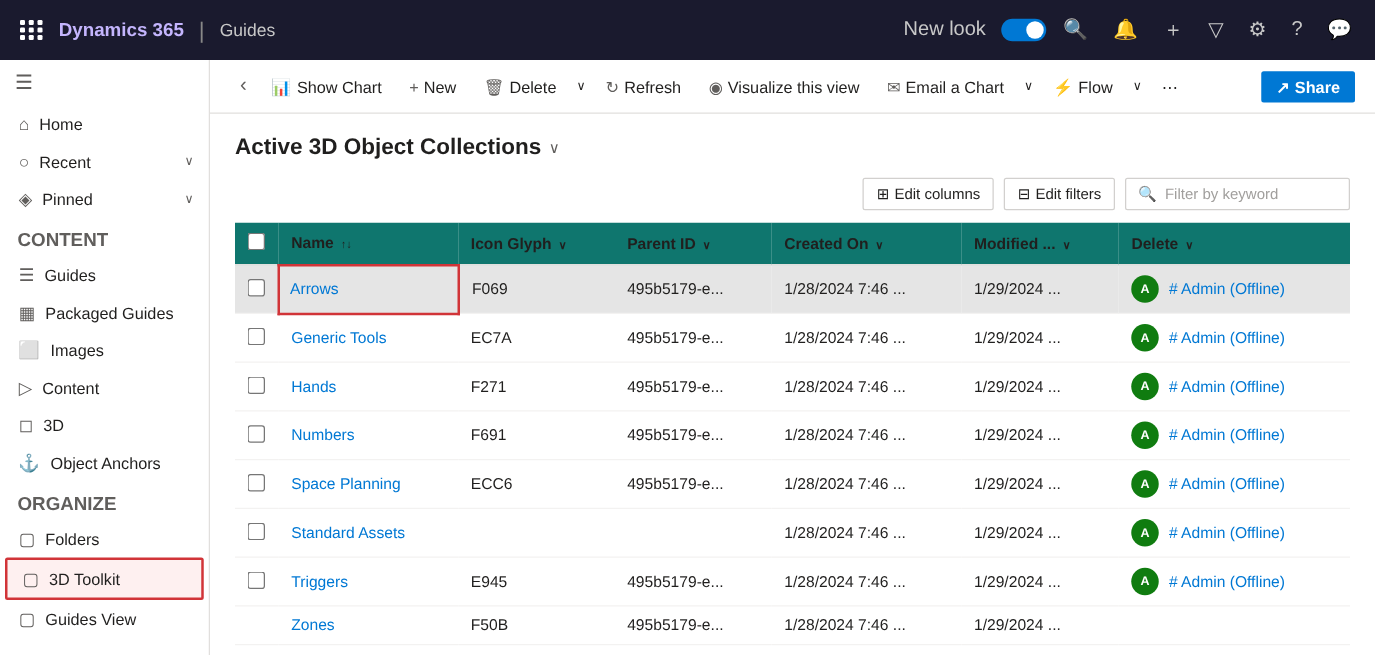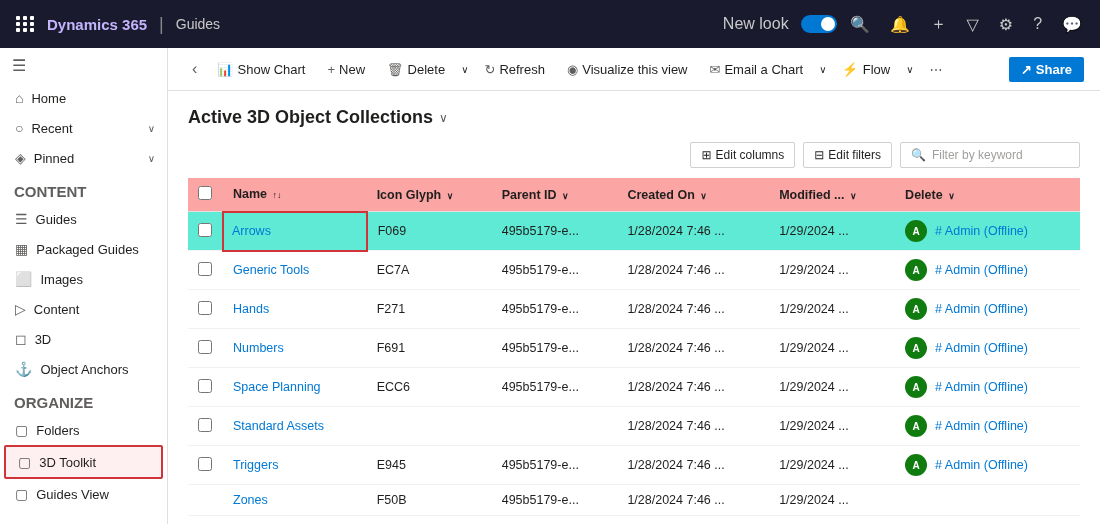--- a/index.html
+++ b/index.html
@@ -103,40 +103,40 @@
     .filter-input {
       display: flex; align-items: center; gap: 6px; padding: 5px 10px;
       border: 1px solid #d2d0ce; background: #fff; border-radius: 2px;
       font-size: 12px; color: #a19f9d; width: 180px;
     }
 
     
     table { width: 100%; border-collapse: collapse; font-size: 12.5px; }
     thead th {
       text-align: left; padding: 8px 10px; font-weight: 600; color: #201f1e;
-      border-bottom: 1px solid #e1dfdd; background: #fca5a5;
+      border-bottom: 1px solid #e1dfdd; background: #0f766e;
       white-space: nowrap; cursor: pointer;
     }
     thead th.checkbox-col { width: 32px; }
     tbody tr { border-bottom: 1px solid #f3f2f1; }
     tbody td { padding: 8px 10px; vertical-align: middle; }
     tbody td.link { color: #0078d4; cursor: pointer; }
     .row-checkbox { width: 14px; height: 14px; cursor: pointer; }
 
     
     .avatar {
       width: 22px; height: 22px; border-radius: 50%; background: #107c10;
       display: inline-flex; align-items: center; justify-content: center;
       color: #fff; font-size: 10px; font-weight: 700; vertical-align: middle;
       margin-right: 4px;
     }
     .owner-cell { display: flex; align-items: center; gap: 4px; color: #0078d4; cursor: pointer; }
 
     
-    .row-highlighted td { background: #5eead4; }
+    .row-highlighted td { background: #e5e5e5; }
     .row-highlighted td.link {
       border: 2px solid #d13438;
       padding: 6px 8px;
     }
 
     .sort-icon { font-size: 9px; margin-left: 2px; }
   </style>
 </head>
 <body>
 

